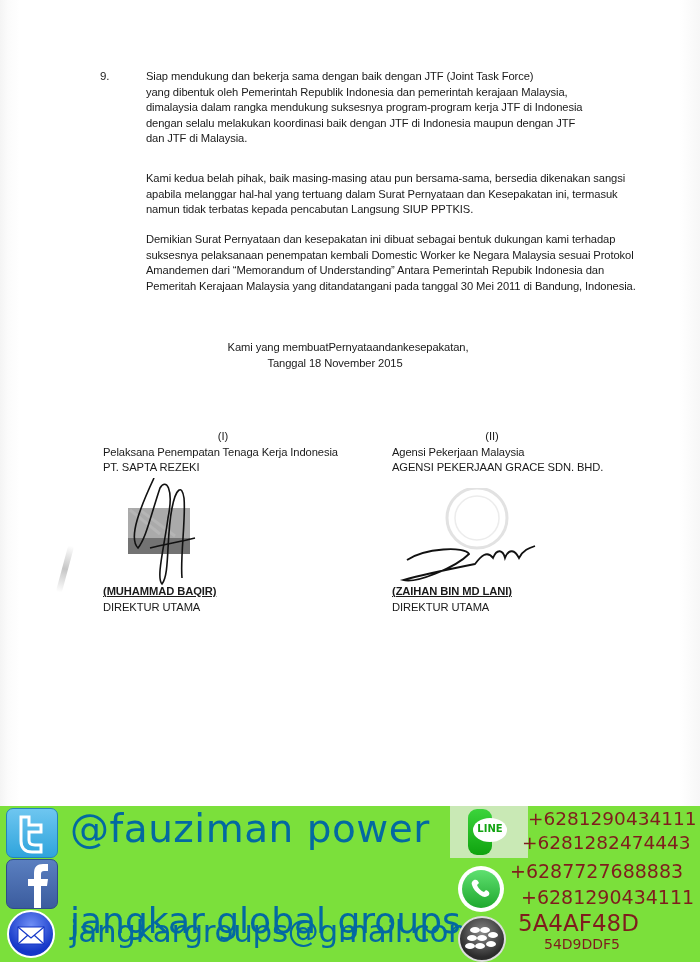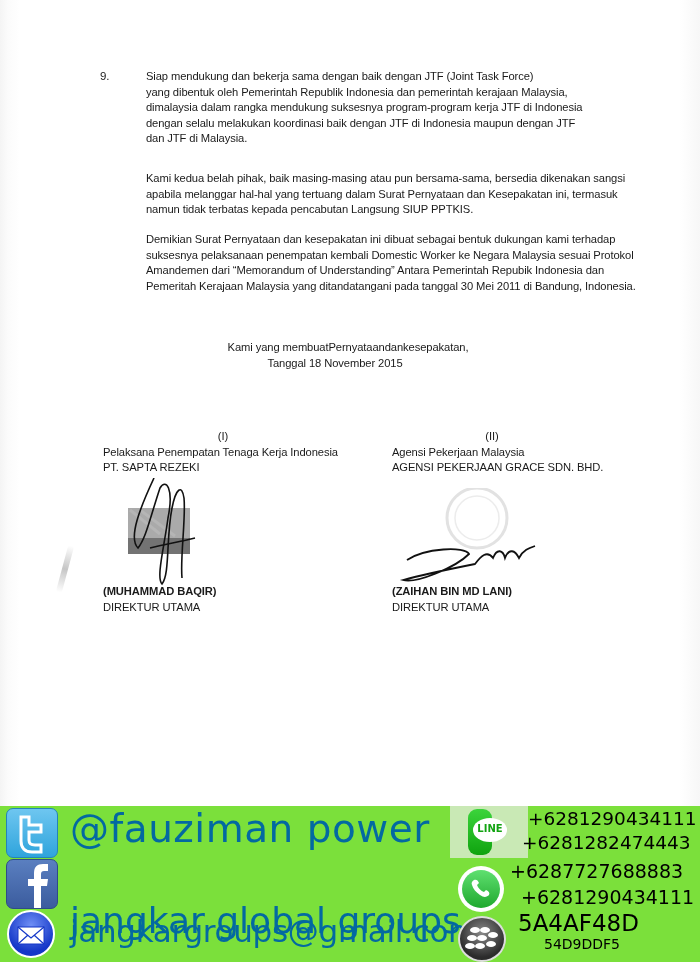--- a/index.html
+++ b/index.html
@@ -29,21 +29,21 @@
   .party-1 { left: 103px; width: 260px; }
   .party-2 { left: 392px; width: 260px; }
   .party .num { display:block; text-align: center; width: 240px; }
   .party-2 .num { width: 200px; }
   .sig-area { position: absolute; }
   .sig-1 { left: 120px; top: 478px; width: 90px; height: 110px; }
   .sig-2 { left: 395px; top: 488px; width: 150px; height: 100px; }
   .signer { position: absolute; }
   .signer-1 { left: 103px; top: 584px; }
   .signer-2 { left: 392px; top: 584px; }
-  .signer .name { font-weight: bold; }
+  .signer .name { text-decoration: underline; font-weight: bold; }
   .margin-mark { position:absolute; left: 62px; top: 545px; width: 6px; height: 48px;
     background: linear-gradient(180deg, rgba(180,180,180,0), rgba(160,160,160,0.6), rgba(180,180,180,0)); transform: rotate(15deg); border-radius: 3px; }
 
   .banner {
     position: absolute; left: 0; top: 806px; width: 700px; height: 156px;
     background: #7be03b;
   }
   .social-icon { position: absolute; width: 50px; height: 48px; border-radius: 7px; }
   .tw-icon { left: 6px; top: 2px; background: linear-gradient(180deg,#6ec6f0,#2fa4dc); border: 1px solid #2583b8; }
   .fb-icon { left: 6px; top: 53px; background: linear-gradient(180deg,#5a7fc0,#3b5c9e); border: 1px solid #2e4c87; }
@@ -60,21 +60,21 @@
 
   .app-icon { position: absolute; }
   .line-bg { left: 450px; top: 0px; width: 78px; height: 52px; background: #c9e9b5; }
   .line-icon { left: 468px; top: 3px; width: 24px; height: 46px; border-radius: 9px; background: linear-gradient(180deg,#3bd43b,#0fa30f); }
   .line-icon .bubble { position:absolute; left: 5px; top: 9px; width: 34px; height: 24px; background: #fff; border-radius: 50%; }
   .line-icon .txt { position:absolute; left: 0; top: 14px; width: 44px; text-align:center; font-size: 10px; font-weight: bold; color: #12a312; font-family: "DejaVu Sans", sans-serif; }
   .wa-icon { left: 458px; top: 60px; width: 46px; height: 46px; border-radius: 50%; background: #ffffff; }
   .wa-inner { position:absolute; left: 4px; top: 4px; width: 38px; height: 38px; border-radius: 50%; background: linear-gradient(180deg,#5fe070,#1fa82e); }
   .bb-icon { left: 458px; top: 110px; width: 48px; height: 46px; border-radius: 50%; background: radial-gradient(circle at 50% 35%, #8a8a8a, #2b2b2b 70%); border: 2px solid #dcdcdc; box-sizing: border-box; }
   .contact {
-    position: absolute; color: #000000; white-space: nowrap;
+    position: absolute; color: #7f1d1d; white-space: nowrap;
     font-family: "DejaVu Sans", sans-serif;
   }
   .c-line1 { left: 528px; top: 2px; font-size: 18.5px; }
   .c-line2 { left: 522px; top: 26px; font-size: 18.5px; }
   .c-wa1 { left: 510px; top: 54px; font-size: 19px; }
   .c-wa2 { left: 521px; top: 80px; font-size: 19px; }
   .c-bb1 { left: 518px; top: 104px; font-size: 23px; }
   .c-bb2 { left: 520px; top: 130px; font-size: 14px; margin-left: 24px; }
 </style>
 </head>

